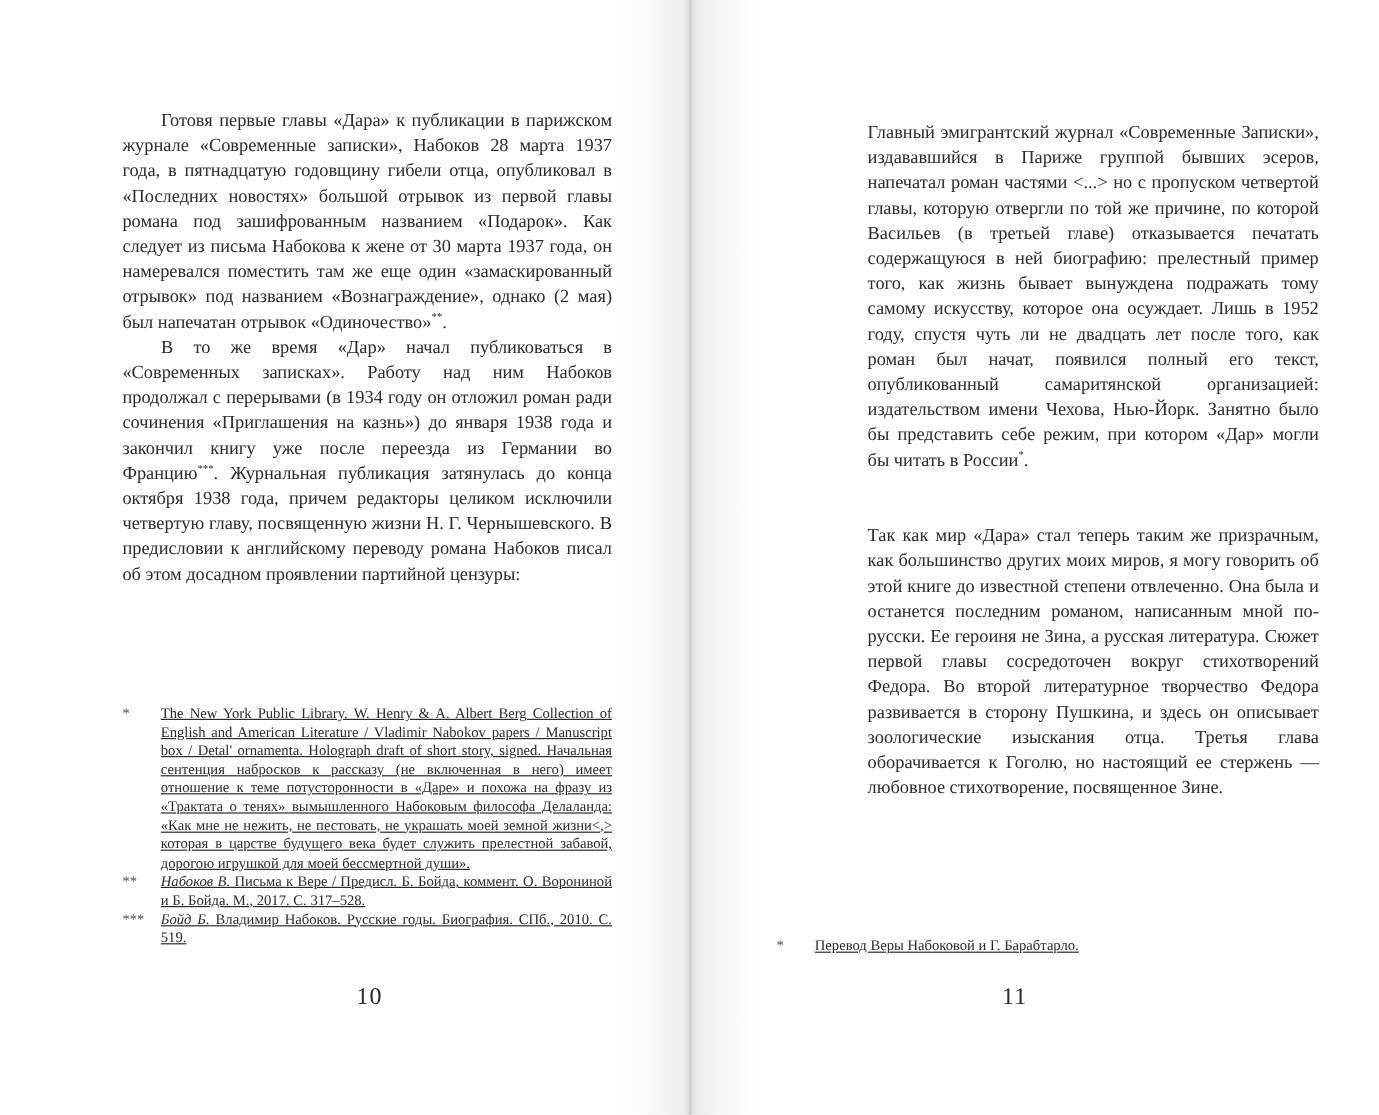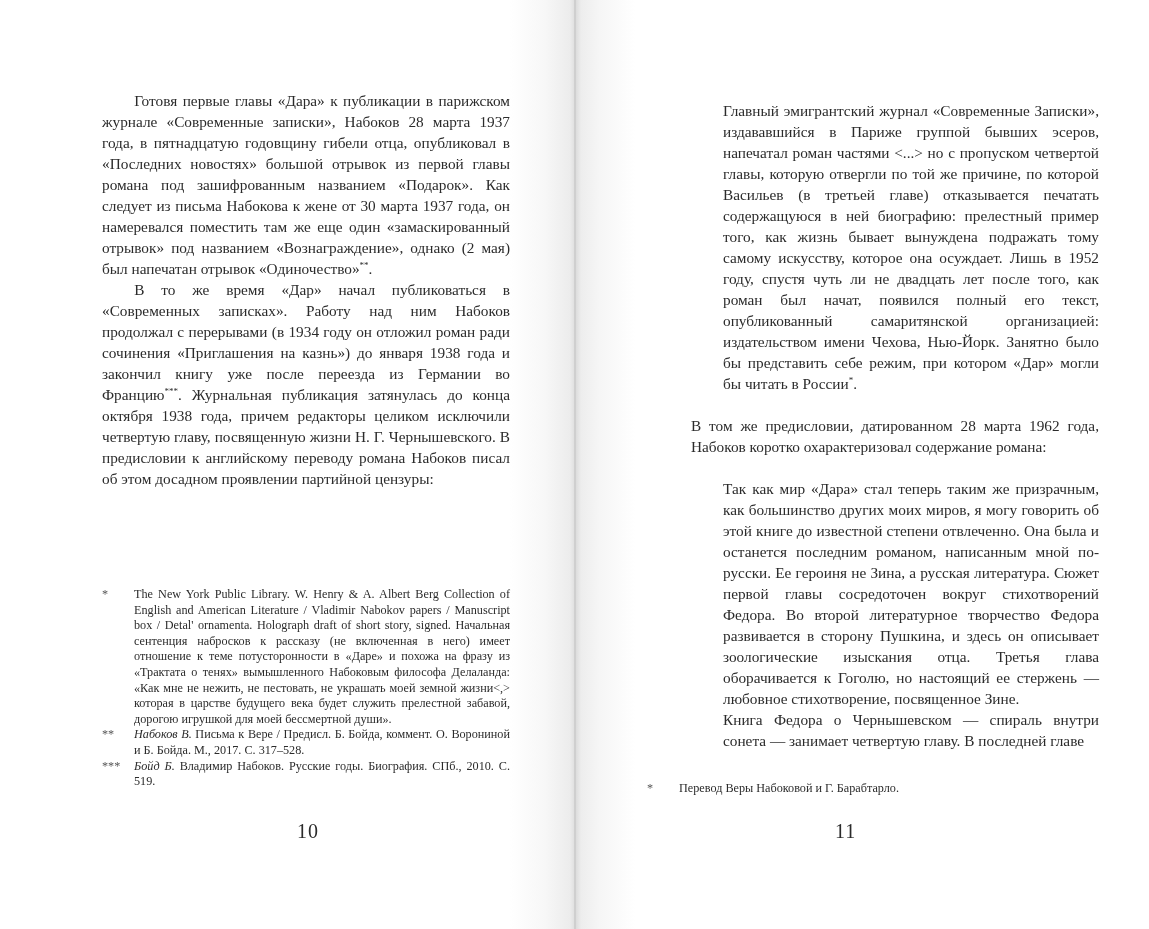--- a/index.html
+++ b/index.html
@@ -21,21 +21,21 @@
   .indent { text-indent:2.1em; }
   .quote { margin-left:32px; }
   .gap { height:21px; }
   sup { font-size:9px; line-height:0; vertical-align:6px; }
 
   .notes { position:absolute; font-size:12.2px; line-height:15.6px; text-align:justify; }
   .notes-left { left:102px; width:408px; top:587px; }
   .notes-right { left:647px; width:378px; top:781px; }
   .note { display:flex; }
   .note-mark { width:32px; flex:0 0 32px; color:#555; }
-  .note-text { flex:1; }
+  .note-text { flex:1;text-decoration:underline; }
   .note-text i { font-style:italic; }
 
   .pagenum { position:absolute; font-size:20px; letter-spacing:1px; }
   .pn-left { left:297px; top:820px; }
   .pn-right { left:835px; top:820px; }
 </style>
 </head>
 <body>
 
 <div class="spread">
@@ -62,24 +62,22 @@
       <span class="note-mark">***</span>
       <span class="note-text"><i>Бойд Б.</i><span> Владимир Набоков. Русские годы. Биография. СПб., 2010. С. 519.</span></span>
     </div>
   </div>
 
   <div class="pagenum pn-left">10</div>
 
   <div class="col right-col">
     <p class="quote"><span>Главный эмигрантский журнал «Современные Записки», издававшийся в Париже группой бывших эсеров, напечатал роман частями &lt;...&gt; но с пропуском четвертой главы, которую отвергли по той же причине, по которой Васильев (в третьей главе) отказывается печатать содержащуюся в ней биографию: прелестный пример того, как жизнь бывает вынуждена подражать тому самому искусству, которое она осуждает. Лишь в 1952 году, спустя чуть ли не двадцать лет после того, как роман был начат, появился полный его текст, опубликованный самаритянской организацией: издательством имени Чехова, Нью-Йорк. Занятно было бы представить себе режим, при котором «Дар» могли бы читать в России</span><sup>*</sup><span>.</span></p>
     <div class="gap"></div>
-    <p style="margin-left:0;width:408px;position:relative;left:0;">В том же предисловии, датированном 28 марта 1962 года, Набоков коротко охарактеризовал содержание романа:</p>
     <div class="gap"></div>
     <p class="quote">Так как мир «Дара» стал теперь таким же призрачным, как большинство других моих миров, я могу говорить об этой книге до известной степени отвлеченно. Она была и останется последним романом, написанным мной по-русски. Ее героиня не Зина, а русская литература. Сюжет первой главы сосредоточен вокруг стихотворений Федора. Во второй литературное творчество Федора развивается в сторону Пушкина, и здесь он описывает зоологические изыскания отца. Третья глава оборачивается к Гоголю, но настоящий ее стержень — любовное стихотворение, посвященное Зине.</p>
-    <p class="quote">Книга Федора о Чернышевском — спираль внутри сонета — занимает четвертую главу. В последней главе</p>
   </div>
 
   <div class="notes notes-right">
     <div class="note">
       <span class="note-mark">*</span>
       <span class="note-text">Перевод Веры Набоковой и Г. Барабтарло.</span>
     </div>
   </div>
 
   <div class="pagenum pn-right">11</div>

